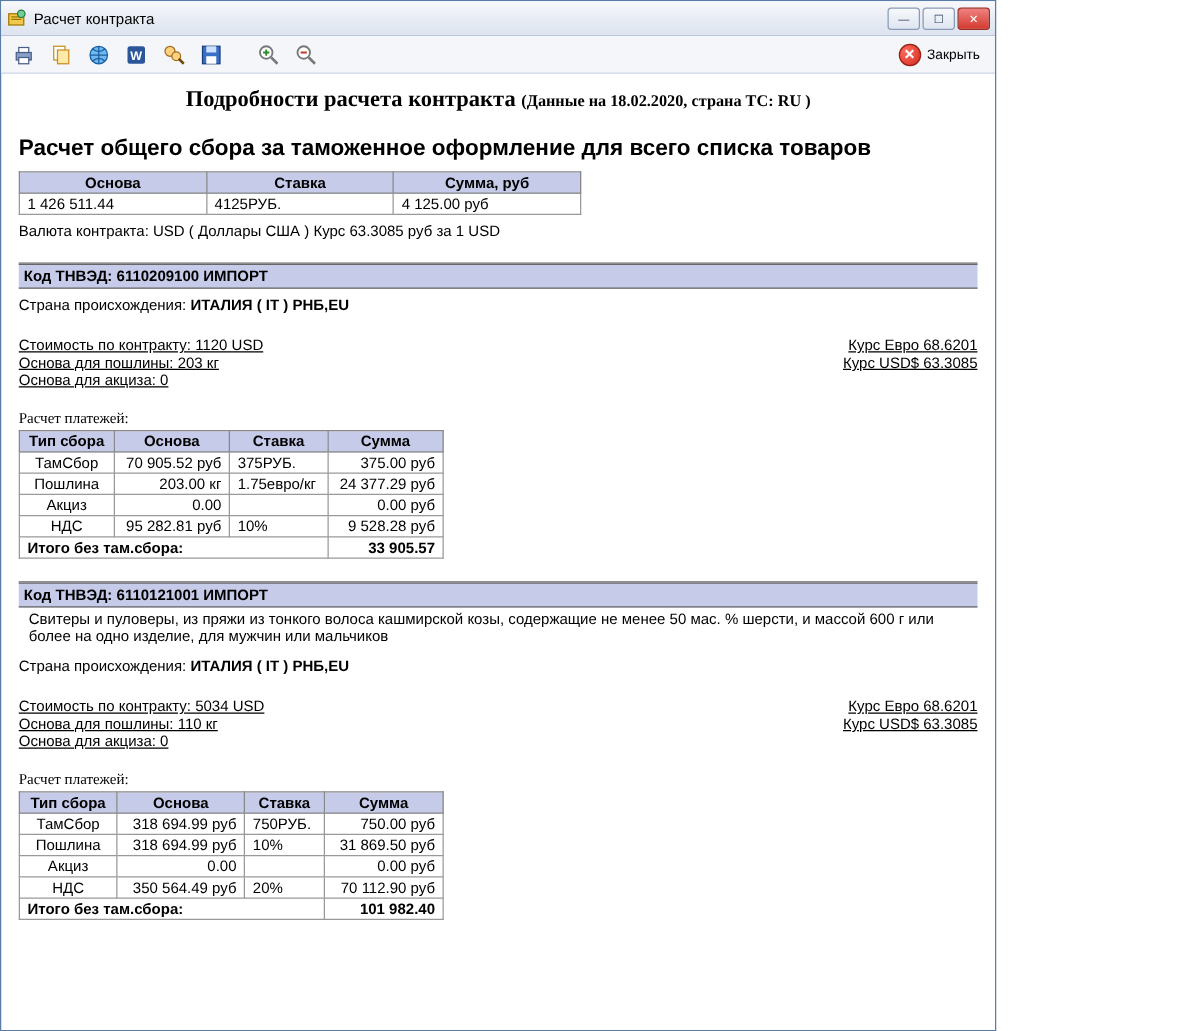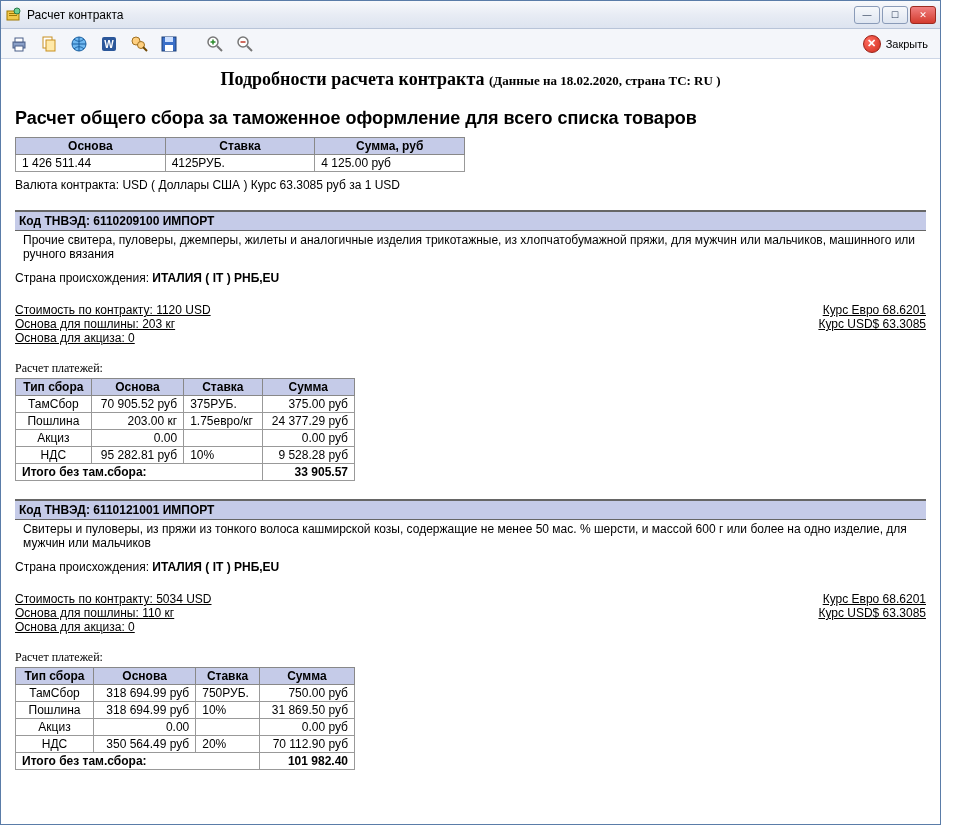--- a/index.html
+++ b/index.html
@@ -4,21 +4,21 @@
 <style>
   * { box-sizing: border-box; }
   body {
     margin: 0;
     font-family: Tahoma, Arial, sans-serif;
     font-size: 11px;
     background: #fff;
     overflow: hidden;
   }
   .window {
-    width: 941px;
+    width: 797px;
     height: 825px;
     border: 1px solid #5a7ca8;
     display: flex;
     flex-direction: column;
     background: #fff;
   }
   .titlebar {
     height: 28px;
     background: linear-gradient(to bottom, #f8f9fc 0%, #e8ecf4 50%, #dde4f0 100%);
     border-bottom: 1px solid #b8c4d8;
@@ -245,21 +245,20 @@
       </tr>
     </tbody>
       </table>
 
     <div class="para">Валюта контракта: USD ( Доллары США ) Курс 63.3085 руб за 1 USD</div>
 
     <hr class="divider">
 
     
     <div class="tnved-header">Код ТНВЭД: 6110209100 ИМПОРТ</div>
-    <div class="desc">Прочие свитера, пуловеры, джемперы, жилеты и аналогичные изделия трикотажные, из хлопчатобумажной пряжи, для мужчин или мальчиков, машинного или ручного вязания</div>
     <div class="para">
       <span>Страна происхождения:</span>
       <b>ИТАЛИЯ ( IT ) РНБ,EU</b>
     </div>
     <br>
     <div class="row2col">
       <div>
         <div>Стоимость по контракту: 1120 USD</div>
         <div>Основа для пошлины: 203 кг</div>
         <div>Основа для акциза: 0</div>

